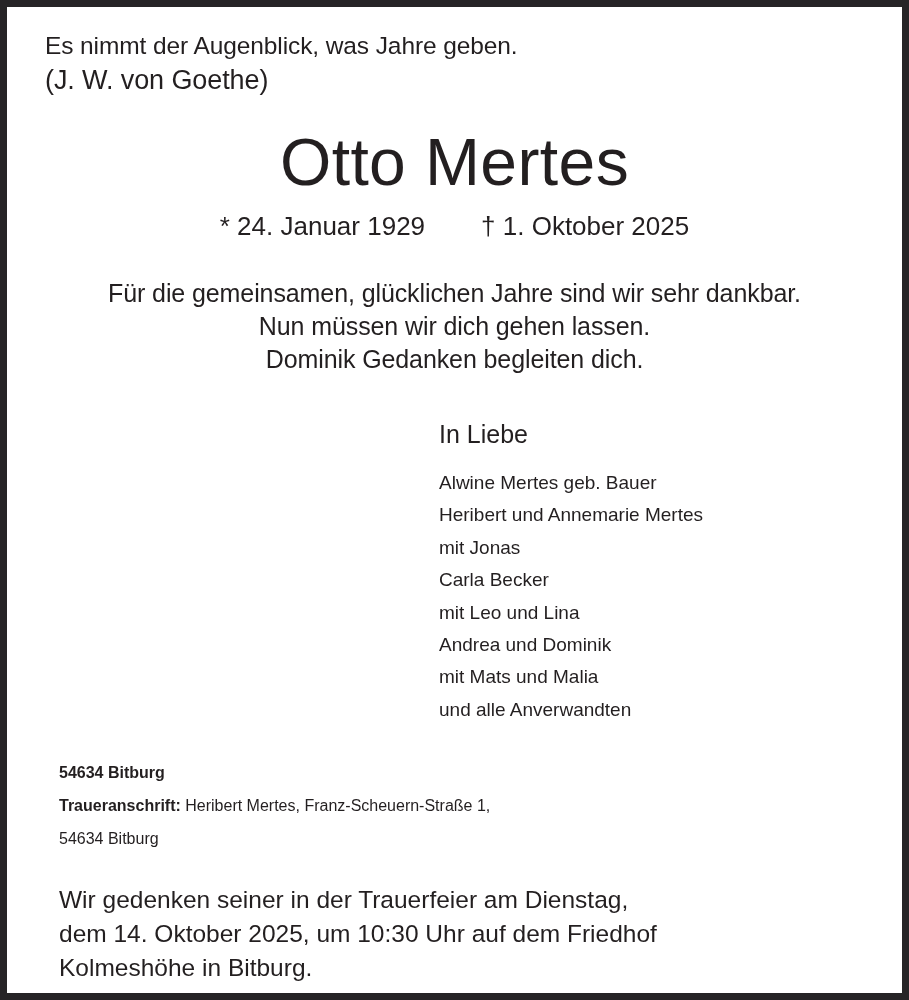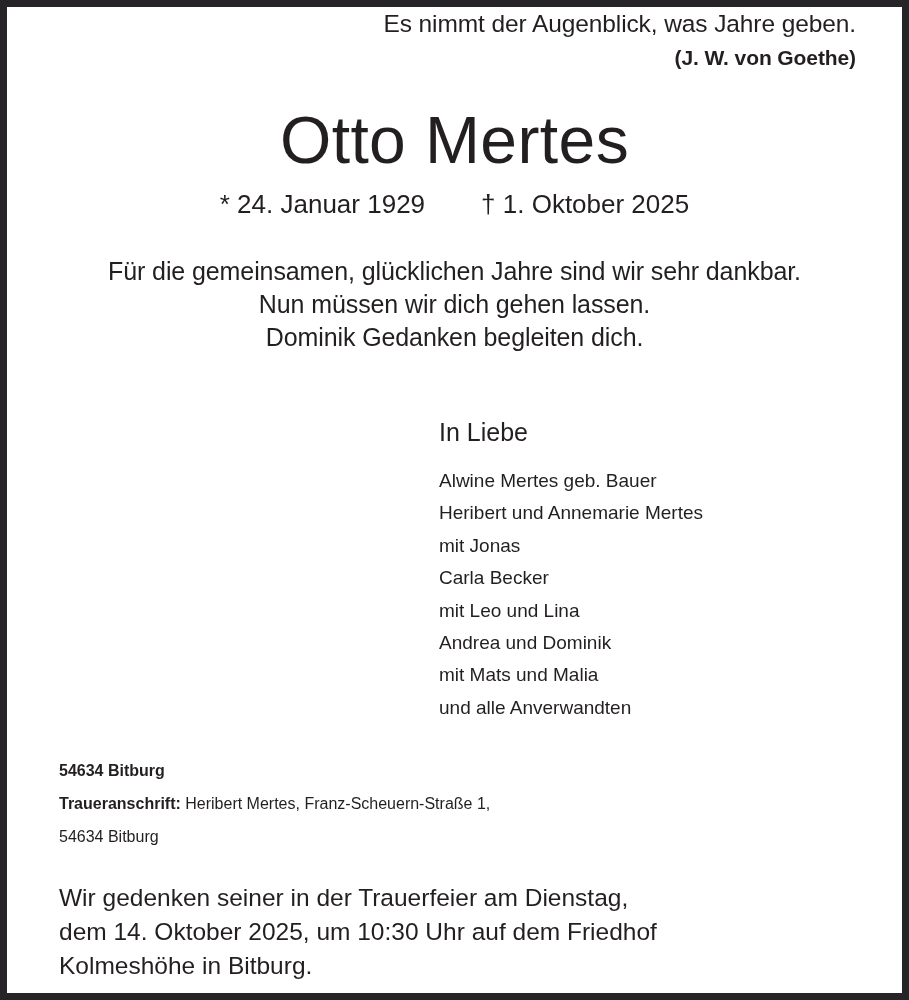--- a/index.html
+++ b/index.html
@@ -26,37 +26,37 @@
     left: 0;
     top: 0;
     right: 0;
     bottom: 0;
     padding: 0 38px;
     box-sizing: border-box;
   }
 
   
   .quote {
-    text-align: right;
+    text-align: left;
+    padding-top: 22px;
     padding-right: 8px;
   }
   .quote-line {
     font-size: 24.5px;
     line-height: 34px;
     letter-spacing: -0.1px;
     color: #231f20;
     white-space: nowrap;
   }
   .quote-attr {
-    font-size: 21px;
+    font-size: 27px;
     line-height: 34px;
     letter-spacing: -0.1px;
     color: #231f20;
     white-space: nowrap;
-    font-weight: bold;
   }
 
   
   .name {
     text-align: center;
     font-size: 66px;
     line-height: 74px;
     font-weight: 400;
     letter-spacing: 0.4px;
     color: #231f20;
@@ -86,21 +86,21 @@
   .verse-line {
     font-size: 25px;
     line-height: 33px;
     letter-spacing: -0.1px;
     color: #231f20;
     white-space: nowrap;
   }
 
   
   .signature {
-    margin-top: 62px;
+    margin-top: 42px;
     padding-left: 394px;
   }
   .sig-intro {
     font-size: 25px;
     line-height: 33px;
     color: #231f20;
     margin-bottom: 16px;
   }
   .sig-name {
     font-size: 19px;

